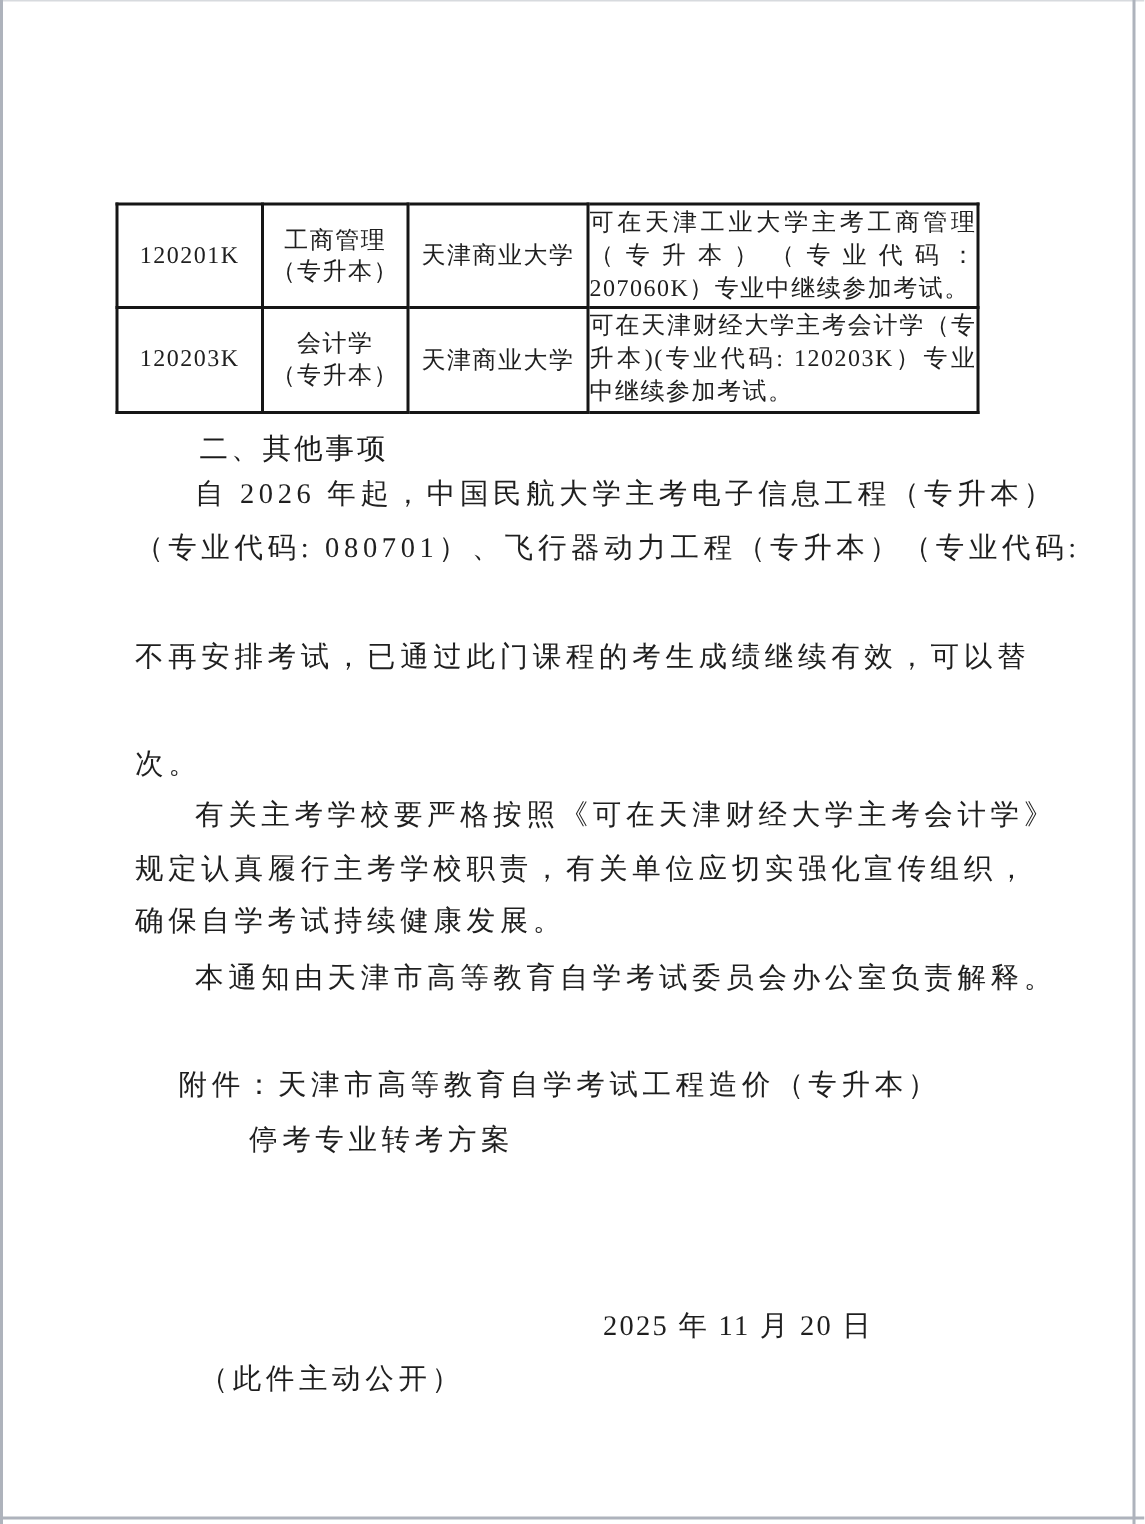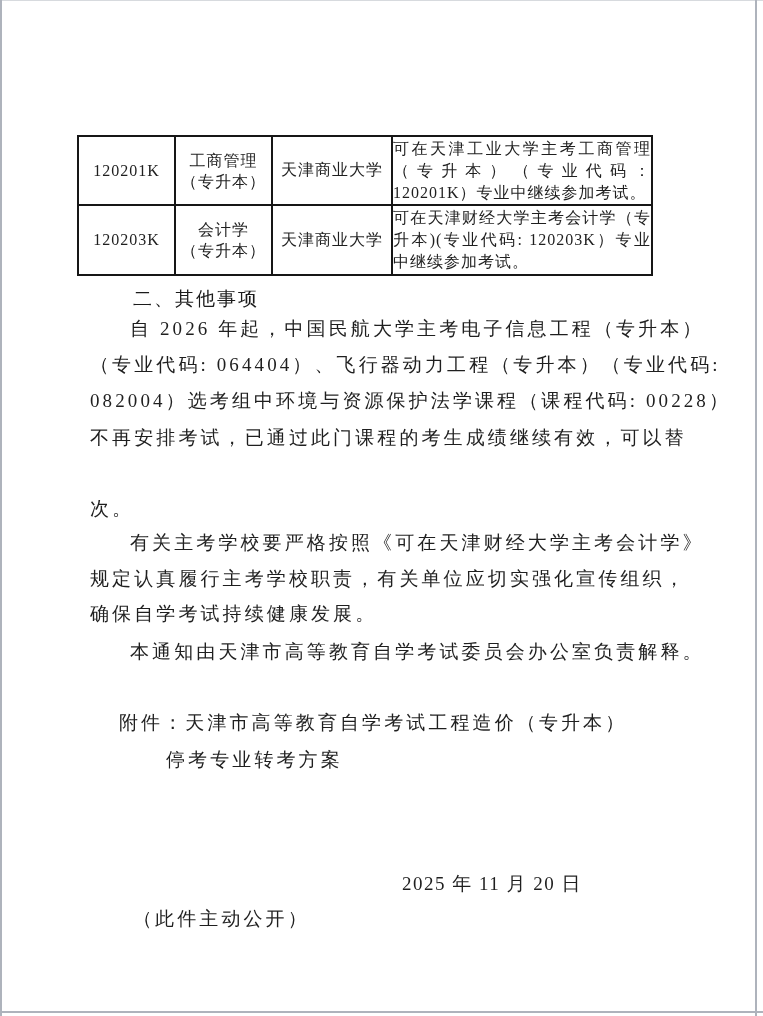--- a/index.html
+++ b/index.html
@@ -97,39 +97,38 @@
 
   <table class="doc-table">
     <tbody>
       <tr class="r1">
         <td class="c-code">120201K</td>
         <td class="c-major">
           <div>工商管理</div>
           <div>（专升本）</div>
         </td>
         <td class="c-univ">天津商业大学</td>
-        <td class="c-note">可在天津工业大学主考工商管理（专升本）（专业代码：120201K）专业中继续参加考试。</td>
+        <td class="c-note">可在天津工业大学主考工商管理（专升本）（专业代码：207060K）专业中继续参加考试。</td>
       </tr>
       <tr class="r2">
         <td class="c-code">120203K</td>
         <td class="c-major">
           <div>会计学</div>
           <div>（专升本）</div>
         </td>
         <td class="c-univ">天津商业大学</td>
         <td class="c-note">可在天津财经大学主考会计学（专升本)(专业代码: 120203K）专业中继续参加考试。</td>
       </tr>
     </tbody>
   </table>
 
   <div class="heading">二、其他事项</div>
 
   <div class="line indent t316">自 2026 年起，中国民航大学主考电子信息工程（专升本）</div>
-  <div class="line t352">（专业代码: 064404）、飞行器动力工程（专升本）（专业代码:</div>
-  <div class="line t388">082004）选考组中环境与资源保护法学课程（课程代码: 00228）</div>
+  <div class="line t352">（专业代码: 080701）、飞行器动力工程（专升本）（专业代码:</div>
   <div class="line t425">不再安排考试，已通过此门课程的考生成绩继续有效，可以替</div>
   <div class="line t496">次。</div>
 
   <div class="line indent t530">有关主考学校要严格按照《可在天津财经大学主考会计学》</div>
   <div class="line t601">确保自学考试持续健康发展。</div>
   <div class="line t566">规定认真履行主考学校职责，有关单位应切实强化宣传组织，</div>
 
   <div class="line indent t639">本通知由天津市高等教育自学考试委员会办公室负责解释。</div>
 
   <div class="line attach1">附件：天津市高等教育自学考试工程造价（专升本）</div>

